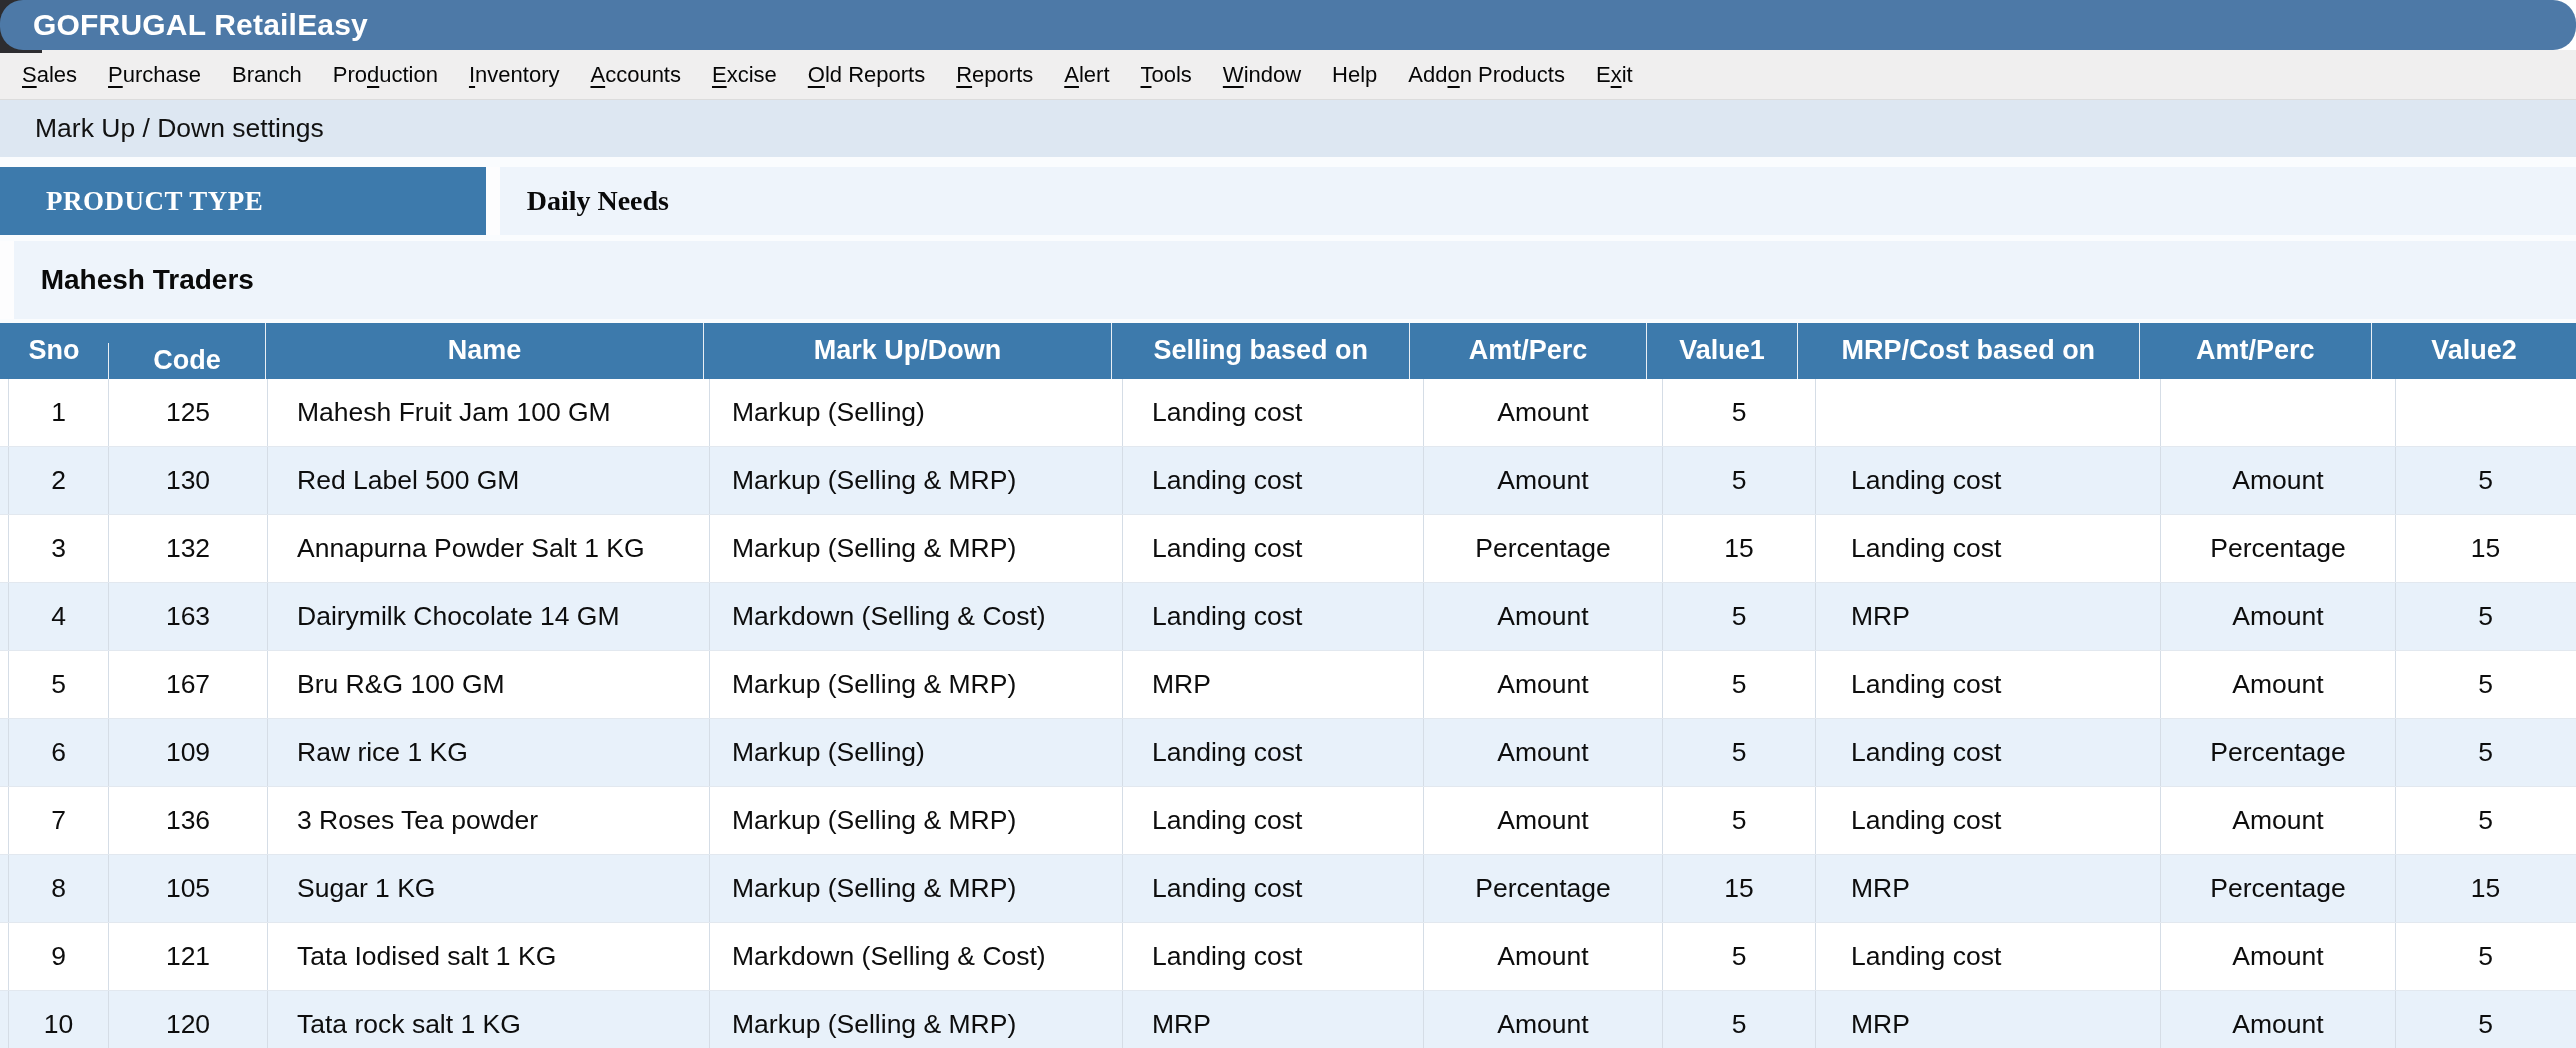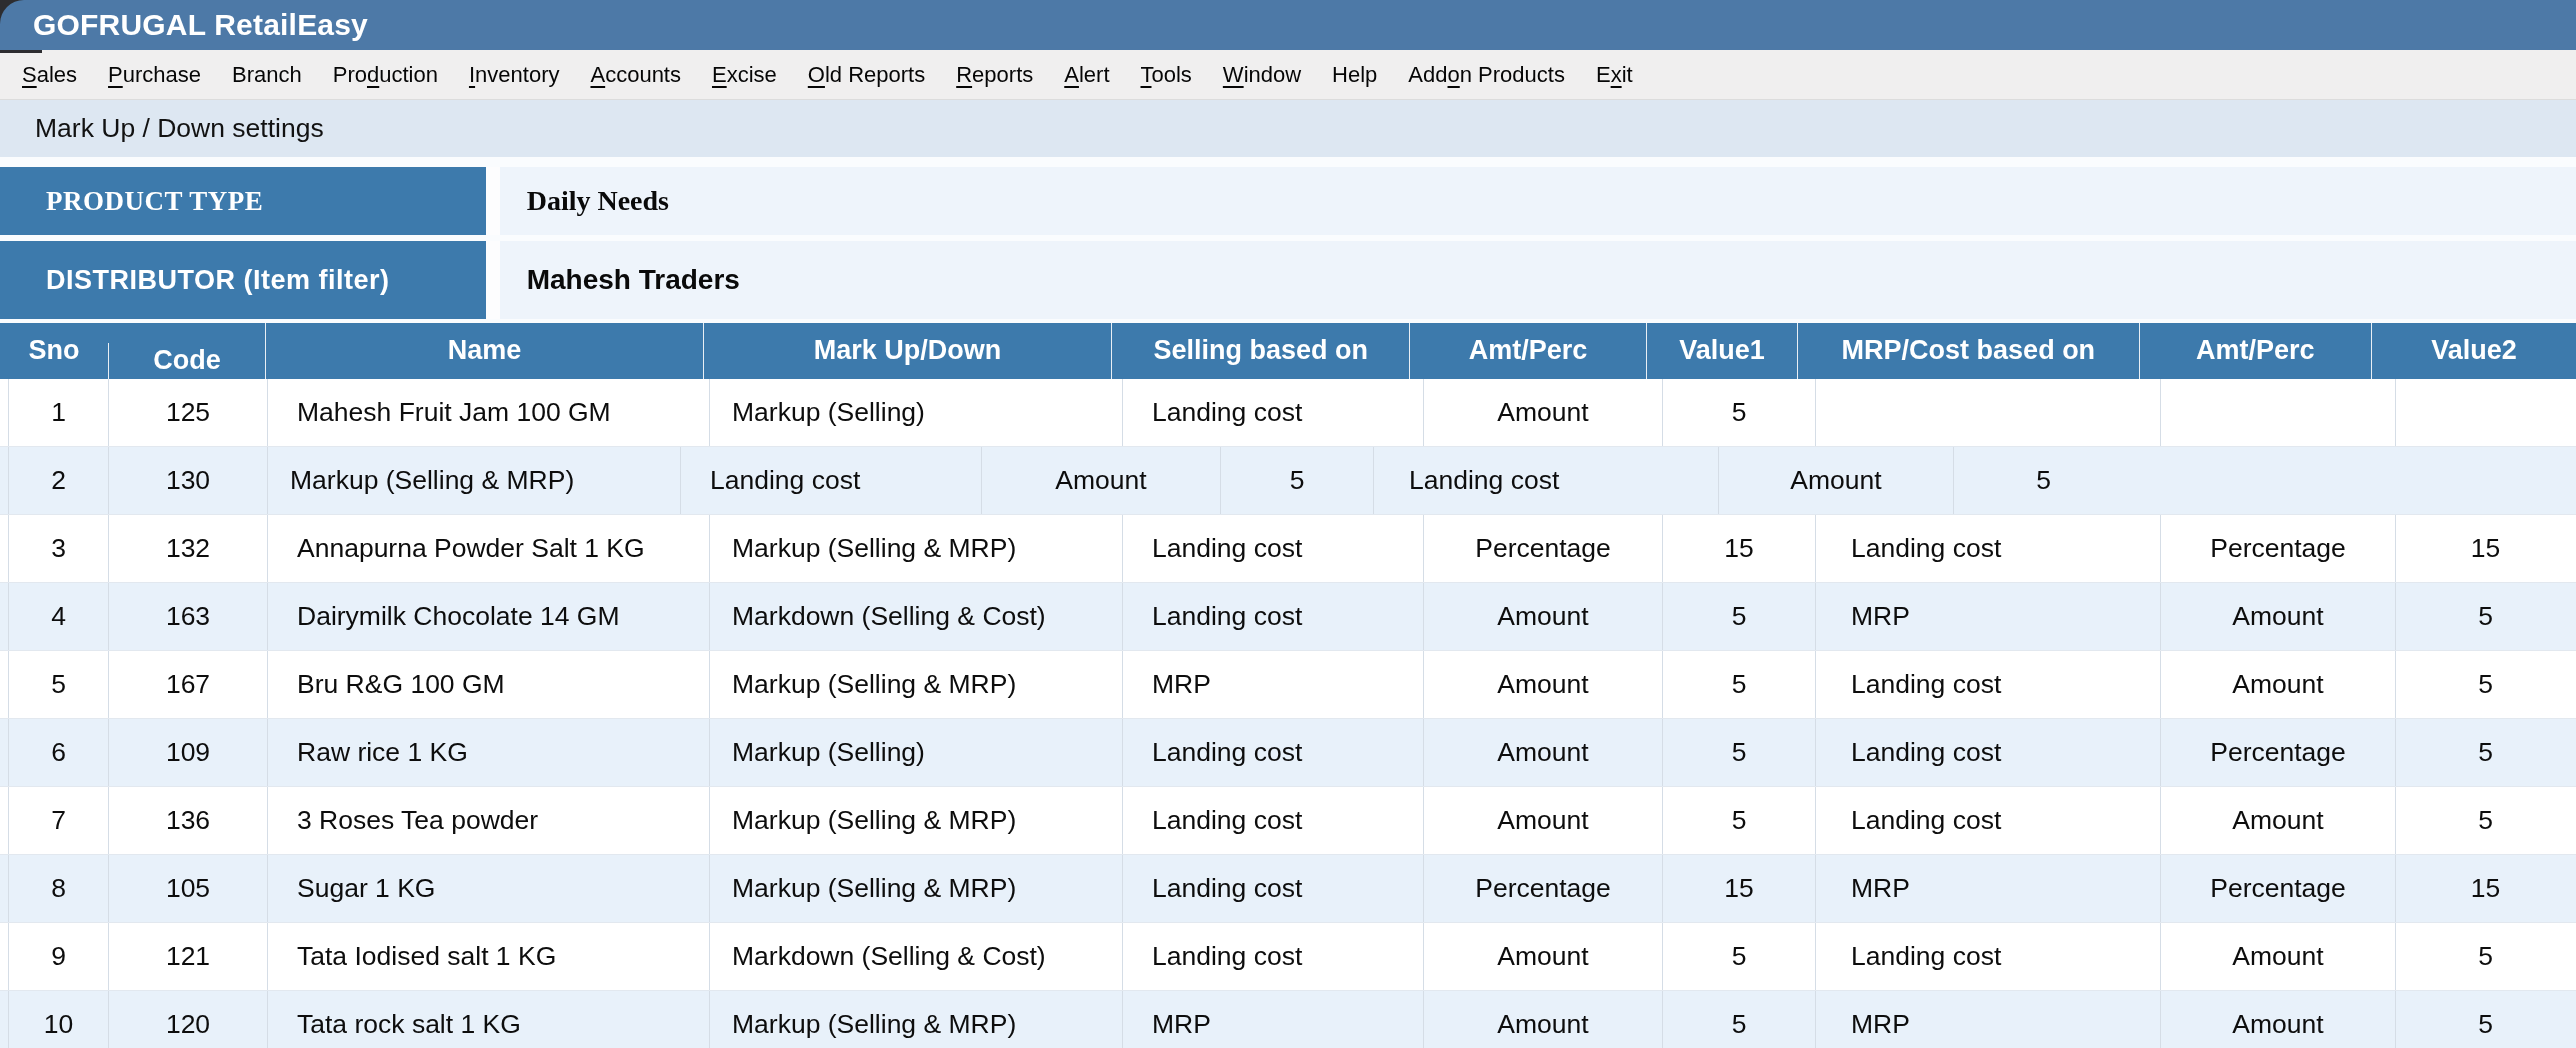--- a/index.html
+++ b/index.html
@@ -14,21 +14,21 @@
     --c-text:#0d0d0d;
   }
   *{margin:0;padding:0;box-sizing:border-box;}
   html,body{background:#ffffff;}
   body{font-family:"Liberation Sans","DejaVu Sans",sans-serif;color:var(--c-text);}
   .app{position:relative;width:2576px;height:1048px;overflow:hidden;background:#fff;}
 
   .corner{position:absolute;top:0;left:0;width:42px;height:53px;background:#2d2d30;}
 
   .titlebar{position:relative;height:50px;background:var(--c-titlebar);
-    border-top-left-radius:24px;display:flex;align-items:center;padding-left:33px;}
+    border-top-left-radius:24px;display:flex;align-items:center;padding-left:33px;border-radius:23px;}
   .titlebar .app-title{color:#fff;font-size:30px;font-weight:600;letter-spacing:0.2px;}
 
   .menubar{height:50px;background:var(--c-menu);display:flex;align-items:center;
     padding-left:22px;gap:31px;border-bottom:0.9px solid #dcdcdc;}
   .menu-item{font-size:22px;color:#060606;white-space:nowrap;cursor:default;}
   .menu-item u{text-underline-offset:3.6px;}
 
   .pagebar{height:57px;background:var(--c-pagebar);display:flex;align-items:center;padding-left:35px;}
   .page-title{font-size:26.5px;color:#121212;}
 
@@ -94,21 +94,20 @@
   <div class="gap1"></div>
 
   <div id="filters">
       <div class="filter-row f1">
         <div class="filter-label">PRODUCT TYPE</div>
         <div class="filter-gap"></div>
         <div class="filter-value">Daily Needs</div>
       </div>
       <div class="gap2"></div>
       <div class="filter-row f2">
-        <div class="filter-label">DISTRIBUTOR (Item filter)</div>
         <div class="filter-gap"></div>
         <div class="filter-value">Mahesh Traders</div>
       </div>
     </div>
 
   <div class="gap3"></div>
 
   <div class="thead" id="thead">
       <div class="th" style="width: 109px;">Sno</div>
       <div class="th" style="width: 159px; margin-top: 20px;">Code</div>
@@ -132,20 +131,21 @@
         <div class="td c" style="width: 239px;">Amount</div>
         <div class="td c" style="width: 153px;">5</div>
         <div class="td l" style="width: 345px; padding-left: 35px;"></div>
         <div class="td c" style="width: 235px;"></div>
         <div class="td c" style="width: 179px;"></div>
       </div>
       <div class="tr alt">
         <div class="td c" style="width: 9px;"></div>
         <div class="td c" style="width: 100px;">2</div>
         <div class="td c" style="width: 159px;">130</div>
+        <div class="td l" style="width: 442px; padding-left: 29px;">Red Label 500 GM</div>
         <div class="td l" style="width: 413px; padding-left: 22px;">Markup (Selling &amp; MRP)</div>
         <div class="td l" style="width: 301px; padding-left: 29px;">Landing cost</div>
         <div class="td c" style="width: 239px;">Amount</div>
         <div class="td c" style="width: 153px;">5</div>
         <div class="td l" style="width: 345px; padding-left: 35px;">Landing cost</div>
         <div class="td c" style="width: 235px;">Amount</div>
         <div class="td c" style="width: 179px;">5</div>
       </div>
       <div class="tr">
         <div class="td c" style="width: 9px;"></div>

